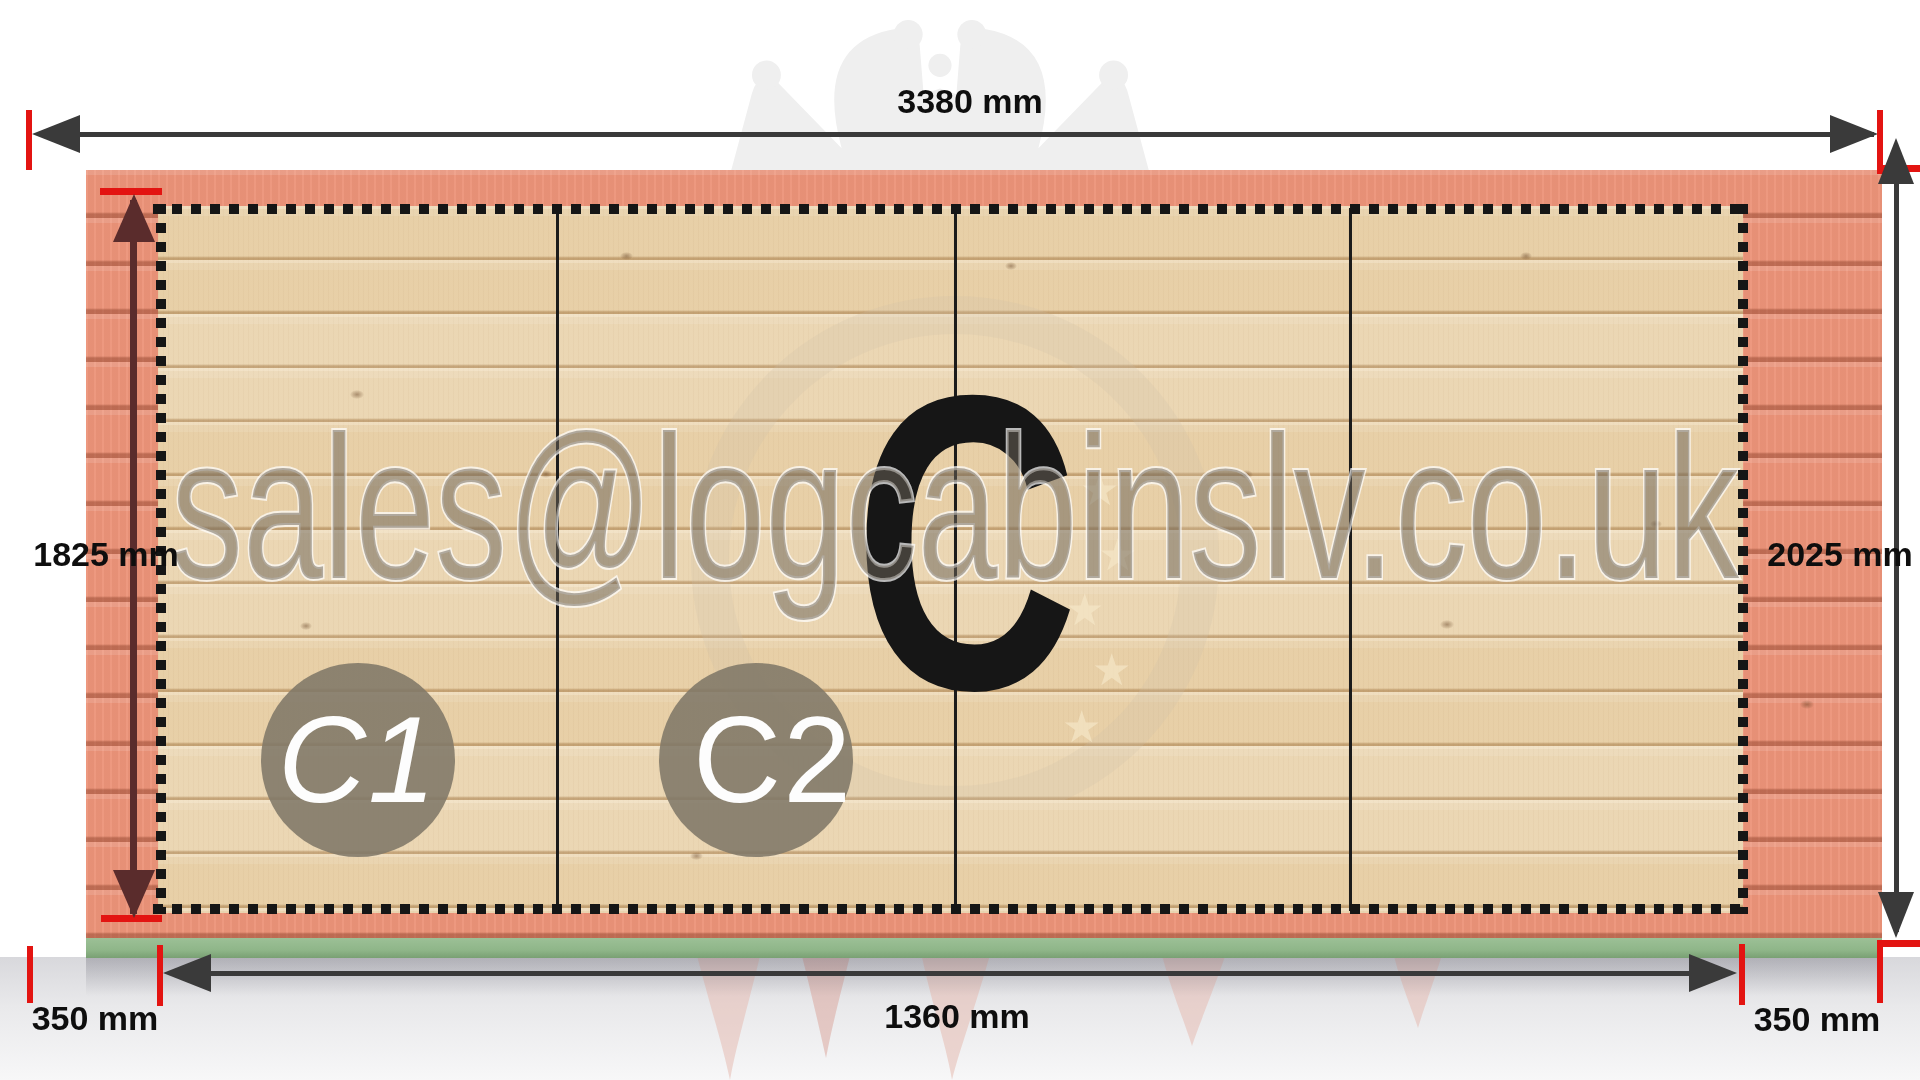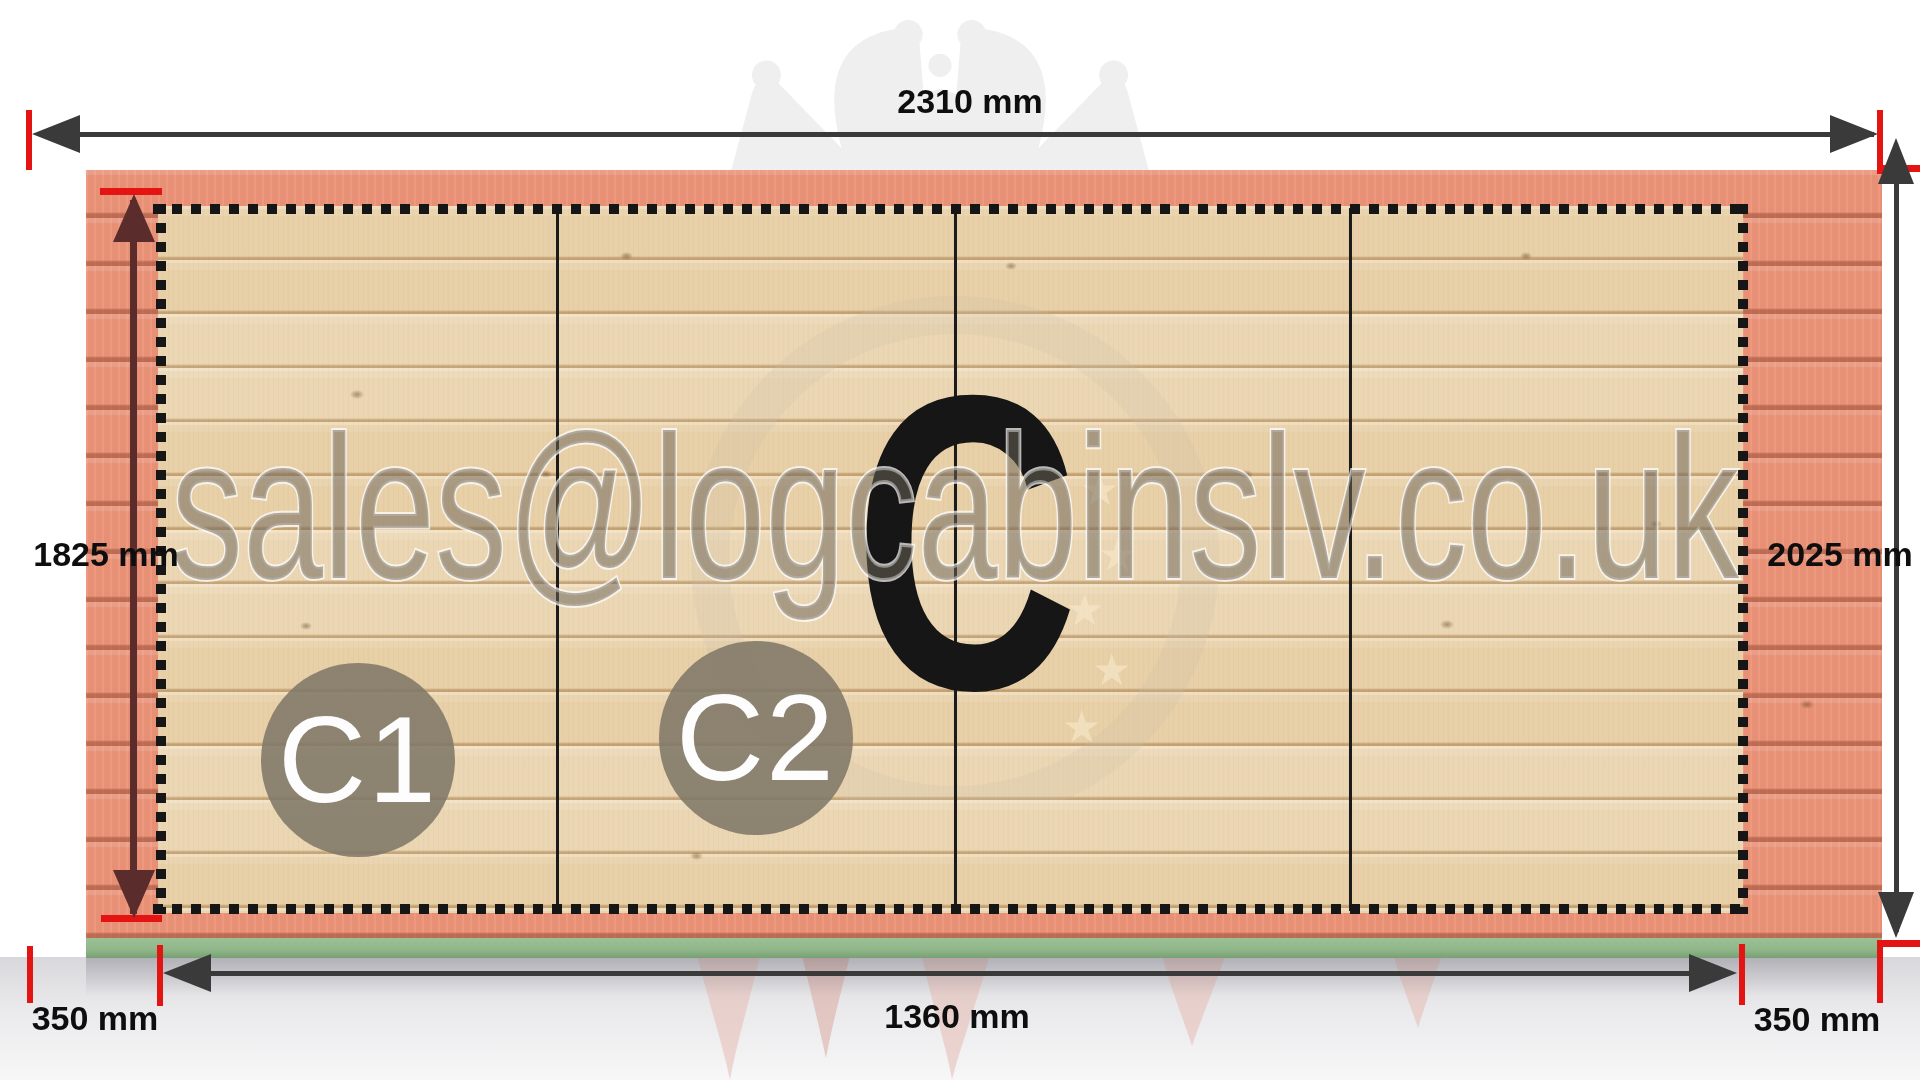--- a/index.html
+++ b/index.html
@@ -105,24 +105,24 @@
       <text x="375" y="345">★</text>
       <text x="402" y="405">★</text>
       <text x="372" y="462">★</text>
     </g>
   </svg>
 
   <div class="abs divider" style="left:556px;top:208px;height:703px;"></div>
   <div class="abs divider" style="left:954px;top:208px;height:703px;"></div>
   <div class="abs divider" style="left:1349px;top:208px;height:703px;"></div>
 
-  <div class="abs sec-circle" style="left:261px;top:663px;">
+  <div class="abs sec-circle" style="left:261px;top:663px;font-style:italic;">
     <span class="sec-label">C1</span>
   </div>
-  <div class="abs sec-circle" style="left:659px;top:641px;">
+  <div class="abs sec-circle" style="left:659px;top:663px;justify-content:flex-end;">
     <span class="sec-label">C2</span>
   </div>
 
   <svg class="abs" style="left:0;top:0;pointer-events:none;" width="1920" height="1080" viewBox="0 0 1920 1080">
     <text x="966" y="688" text-anchor="middle" font-size="420" font-weight="bold" textLength="225" lengthAdjust="spacingAndGlyphs" fill="#161616">C</text>
     <text x="955" y="578" text-anchor="middle" font-size="205" textLength="1568" lengthAdjust="spacingAndGlyphs" fill="rgba(110,102,90,0.52)" stroke="rgba(255,255,255,0.70)" stroke-width="4" paint-order="stroke">sales@logcabinslv.co.uk</text>
   </svg>
 
   <div class="abs dot-h" style="left:153px;top:204px;width:1595px;"></div>
   <div class="abs dot-h" style="left:153px;top:904px;width:1595px;"></div>
@@ -131,21 +131,21 @@
 
   <div class="abs green-strip" style="left:86px;top:938px;width:1796px;height:20px;"></div>
   <div class="abs panel-shadow" style="left:86px;top:958px;width:1796px;height:38px;"></div>
 
   <div class="abs tick-v" style="left:26px;top:110px;height:60px;"></div>
   <div class="abs dim-line-h" style="left:40px;top:132px;width:1834px;"></div>
   <div class="abs ah ah-left" style="left:32px;top:115px;"></div>
   <div class="abs ah ah-right" style="left:1830px;top:115px;"></div>
   <div class="abs tick-v" style="left:1877px;top:110px;height:64px;"></div>
   <div class="abs tick-h" style="left:1877px;top:165px;width:47px;"></div>
-  <div class="abs dim-label" style="left:820px;top:82px;width:300px;">2310 mm</div>
+  <div class="abs dim-label" style="left:820px;top:82px;width:300px;">3380 mm</div>
 
   <div class="abs dim-line-v" style="left:1894px;top:150px;height:782px;"></div>
   <div class="abs ah ah-up" style="left:1878px;top:138px;"></div>
   <div class="abs ah ah-down" style="left:1878px;top:892px;"></div>
   <div class="abs tick-h" style="left:1877px;top:940px;width:47px;"></div>
   <div class="abs tick-v" style="left:1877px;top:940px;height:63px;"></div>
   <div class="abs dim-label" style="left:1690px;top:535px;width:300px;">2025 mm</div>
 
   <div class="abs tick-h" style="left:100px;top:188px;width:62px;"></div>
   <div class="abs tick-h" style="left:101px;top:915px;width:61px;"></div>

